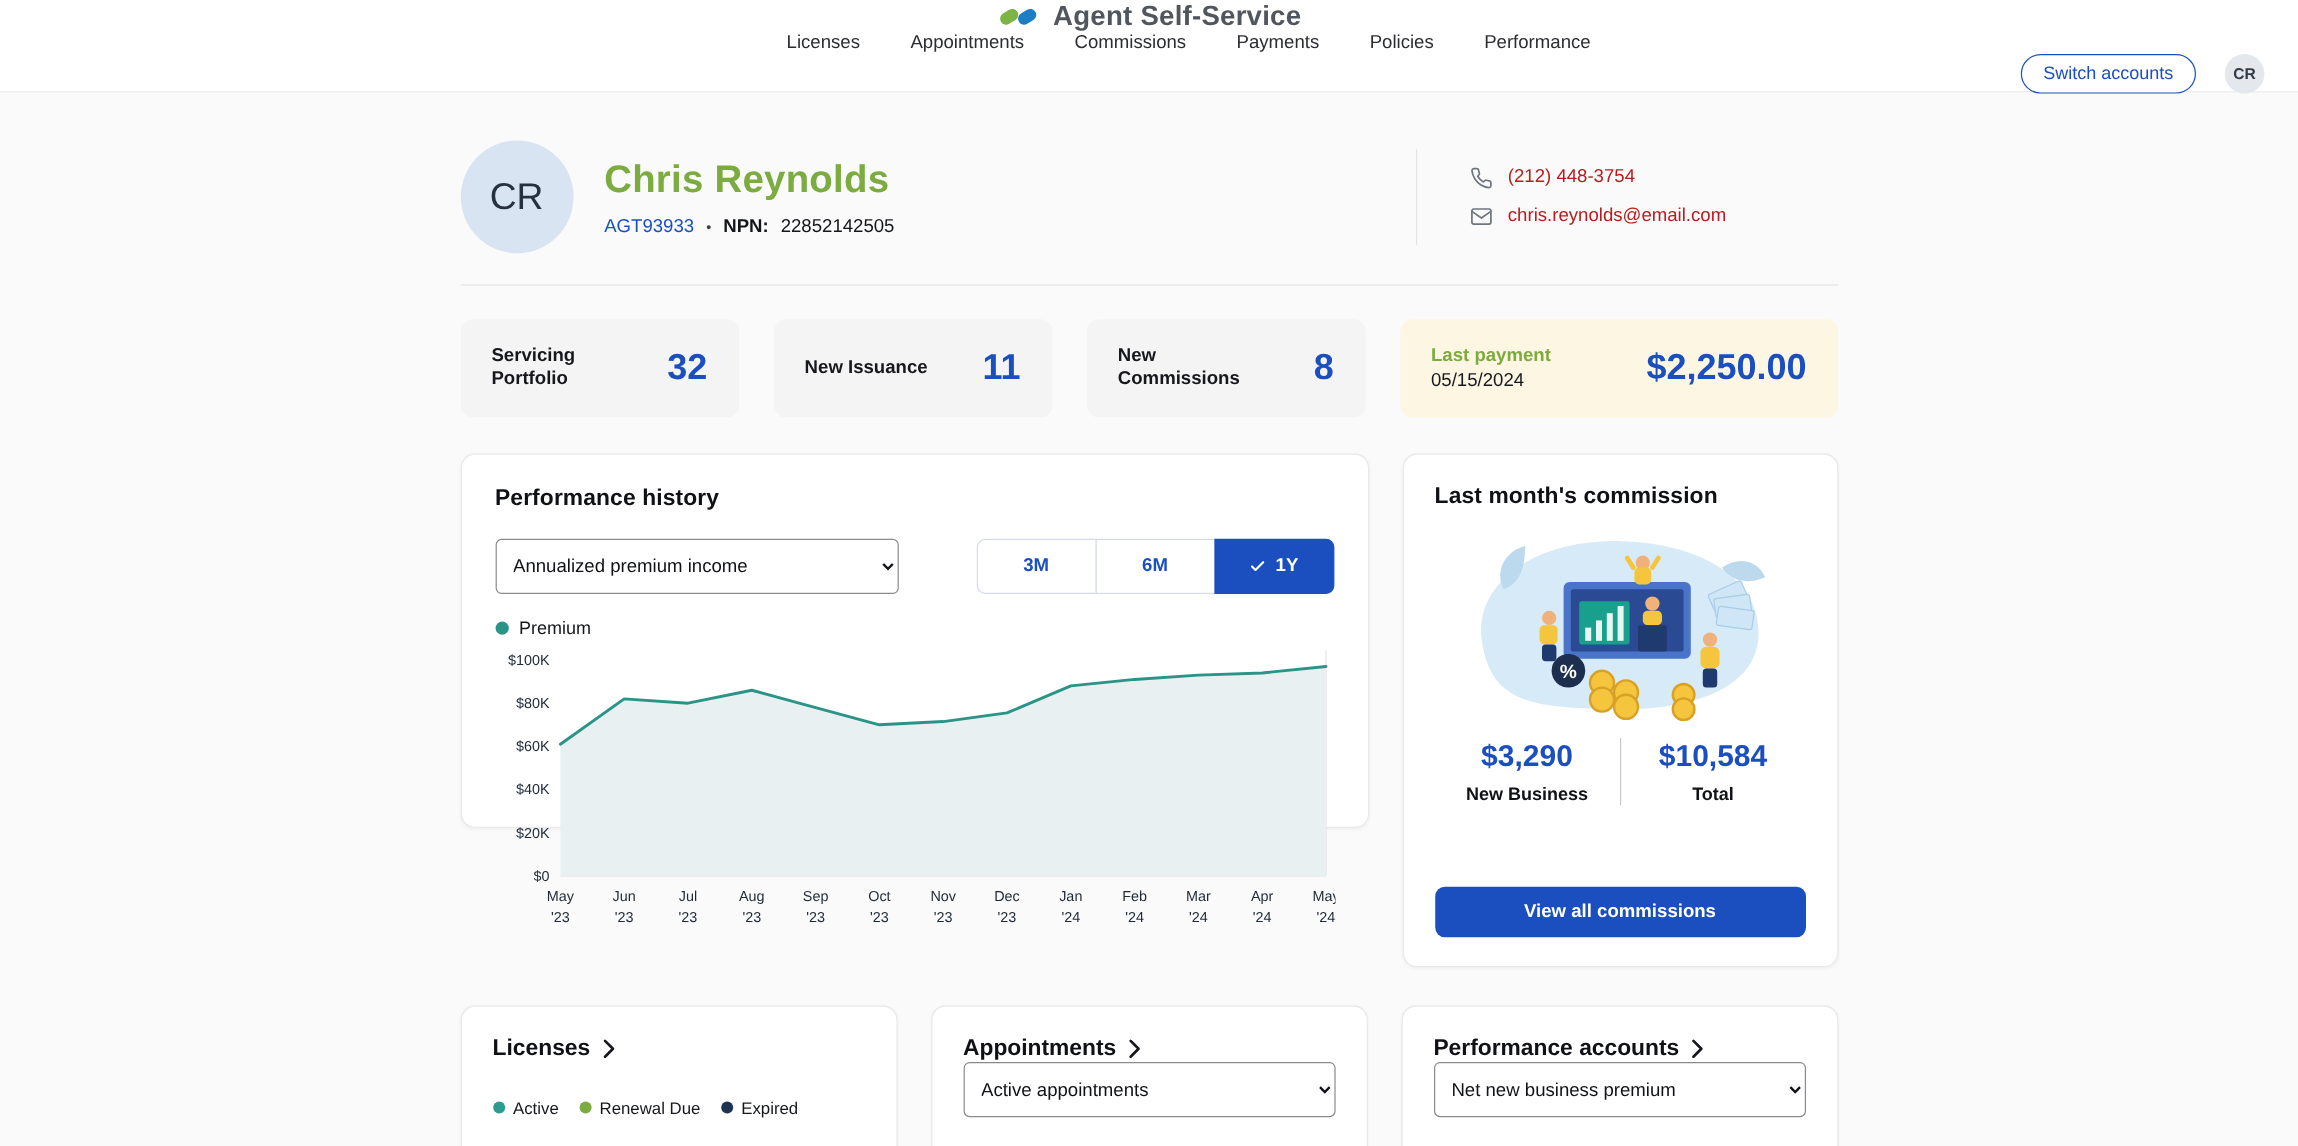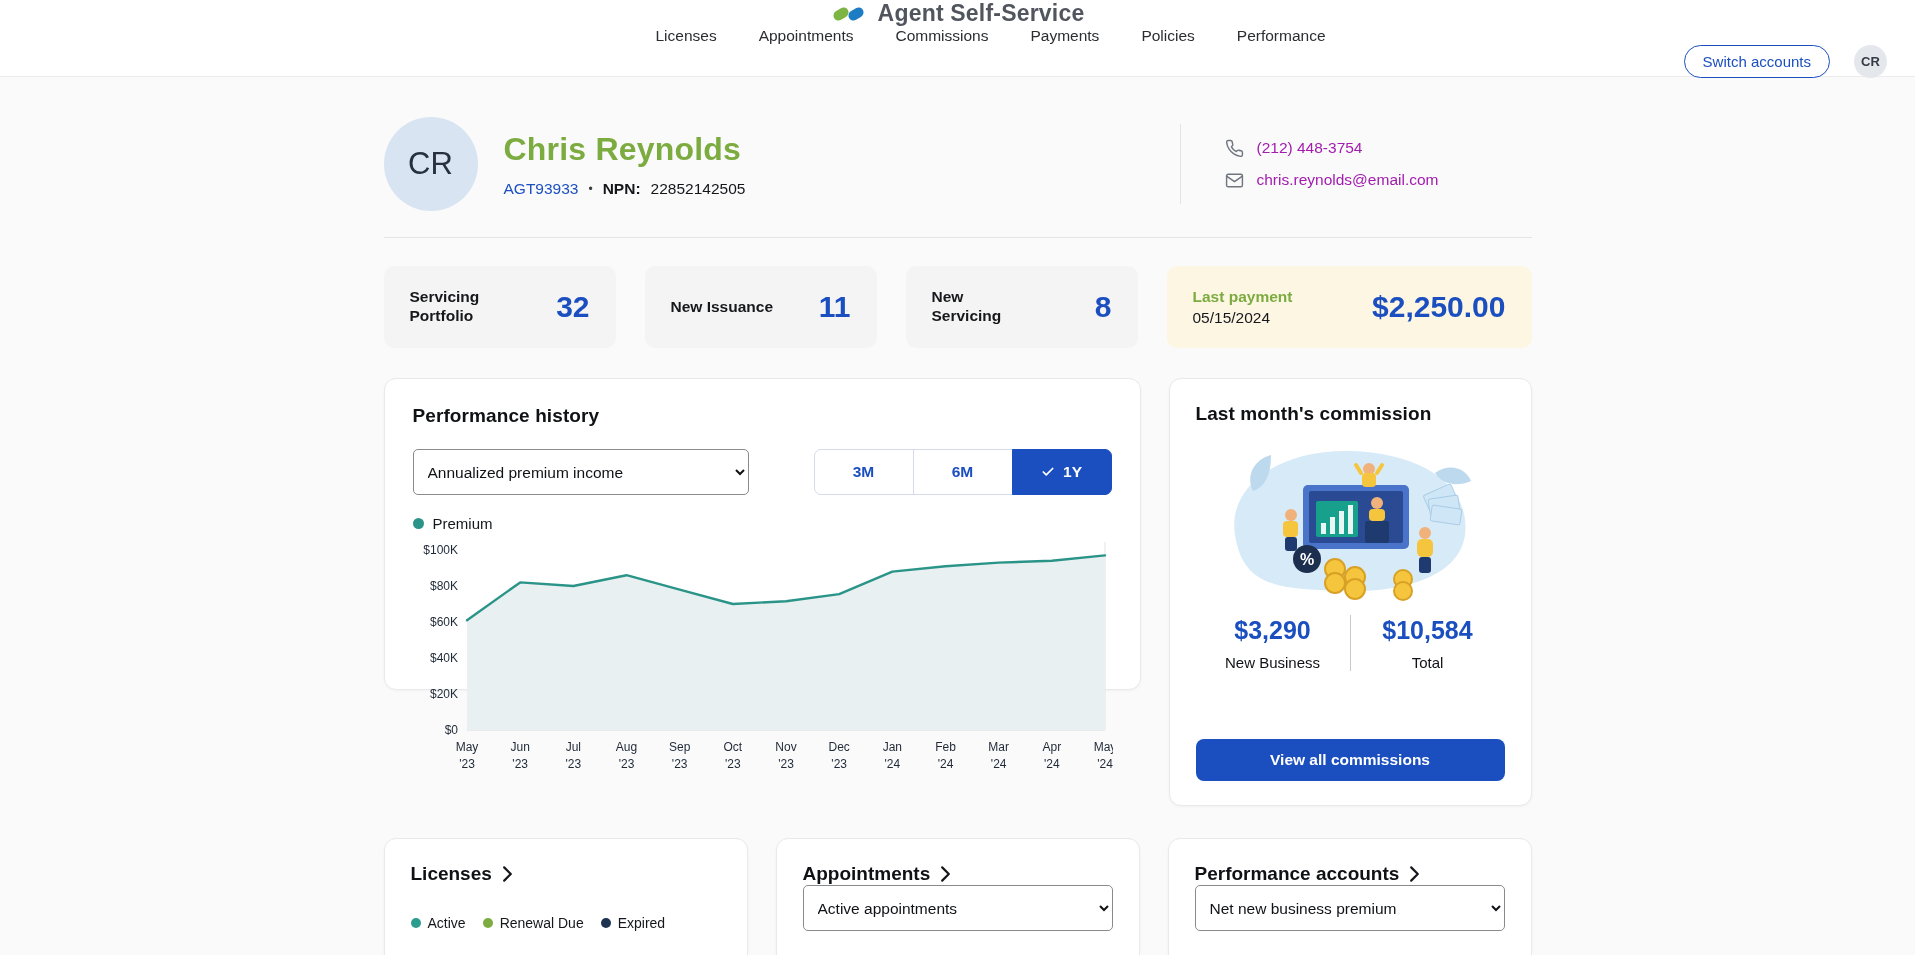--- a/index.html
+++ b/index.html
@@ -41,21 +41,21 @@
   .profile-info { margin-left:26px; }
   .profile-name { font-size:32px; font-weight:700; color:var(--accent-green,#7cab40); letter-spacing:.2px; }
   .profile-sub { margin-top:12px; font-size:15.5px; display:flex; align-items:center; gap:10px; color:#14161a; }
   .agent-link { color:var(--accent-blue,#1b4fc0); }
   .dot-sep { color:#3c3c3c; font-size:12px; }
   .npn-label { font-weight:700; }
   .contact {
     margin-left:auto; border-left:1px solid #e3e3e3; padding-left:44px; padding-right:6px;
     display:flex; flex-direction:column; gap:13px; justify-content:center; height:80px; min-width:352px;
   }
-  .contact-row { display:flex; align-items:center; gap:13px; font-size:15.5px; color:#a21caf; }
+  .contact-row { display:flex; align-items:center; gap:13px; font-size:15.5px; color:#b91c1c; }
   .contact-row svg { flex:0 0 auto; }
 
   .hr-divider { border-top:1px solid #e4e4e4; margin-top:26px; }
 
   
   .stats { display:flex; gap:29px; margin-top:28px; }
   .stat-card {
     width:232px; height:82px; background:var(--stat-bg,#f4f4f5); border-radius:10px;
     display:flex; align-items:center; justify-content:space-between; padding:0 26px;
   }
@@ -93,21 +93,21 @@
   .seg button.active { background:var(--accent-blue,#1b4fc0); border-color:var(--accent-blue,#1b4fc0); color:#fff; }
   .legend { display:flex; align-items:center; gap:9px; margin-top:20px; font-size:15px; color:#15171c; }
   .legend-dot { width:11px; height:11px; border-radius:50%; background:var(--chart-teal,#2a9488); }
   #perf-chart { width:700px; height:250px; margin-top:2px; display:block; font-family:inherit; }
 
   .comm-card { width:363px; height:428px; padding:24px 26px; display:flex; flex-direction:column; }
   .comm-illustration { margin:12px auto 0; display:block; }
   .comm-stats { display:flex; align-items:center; margin-top:14px; }
   .comm-col { flex:1; text-align:center; }
   .comm-value { font-size:25px; font-weight:700; color:var(--accent-blue,#1b4fc0); }
-  .comm-label { font-size:15px; font-weight:400; margin-top:9px; color:#101216; }
+  .comm-label { font-size:15px; font-weight:700; margin-top:9px; color:#101216; }
   .comm-divider { width:1px; height:56px; background:#c9c9c9; }
   .comm-btn {
     margin-top:auto; height:42px; border:none; border-radius:8px;
     background:var(--accent-blue,#1b4fc0); color:#fff; font-size:15.5px; font-weight:600;
   }
 
   
   .bottom-row { display:flex; gap:28px; margin-top:32px; }
   .bottom-card { width:364px; height:220px; padding:24px 26px; }
   .bottom-title { display:flex; align-items:center; gap:10px; font-size:19px; font-weight:700; color:#0f1115; }
@@ -176,21 +176,21 @@
   <section class="stats">
     <div class="stat-card">
       <div class="stat-label">Servicing Portfolio</div>
       <div class="stat-value">32</div>
     </div>
     <div class="stat-card">
       <div class="stat-label">New Issuance</div>
       <div class="stat-value">11</div>
     </div>
     <div class="stat-card">
-      <div class="stat-label">New Servicing</div>
+      <div class="stat-label">New Commissions</div>
       <div class="stat-value">8</div>
     </div>
     <div class="payment-card">
       <div>
         <div class="payment-label">Last payment</div>
         <div class="payment-date">05/15/2024</div>
       </div>
       <div class="payment-amount">$2,250.00</div>
     </div>
   </section>

